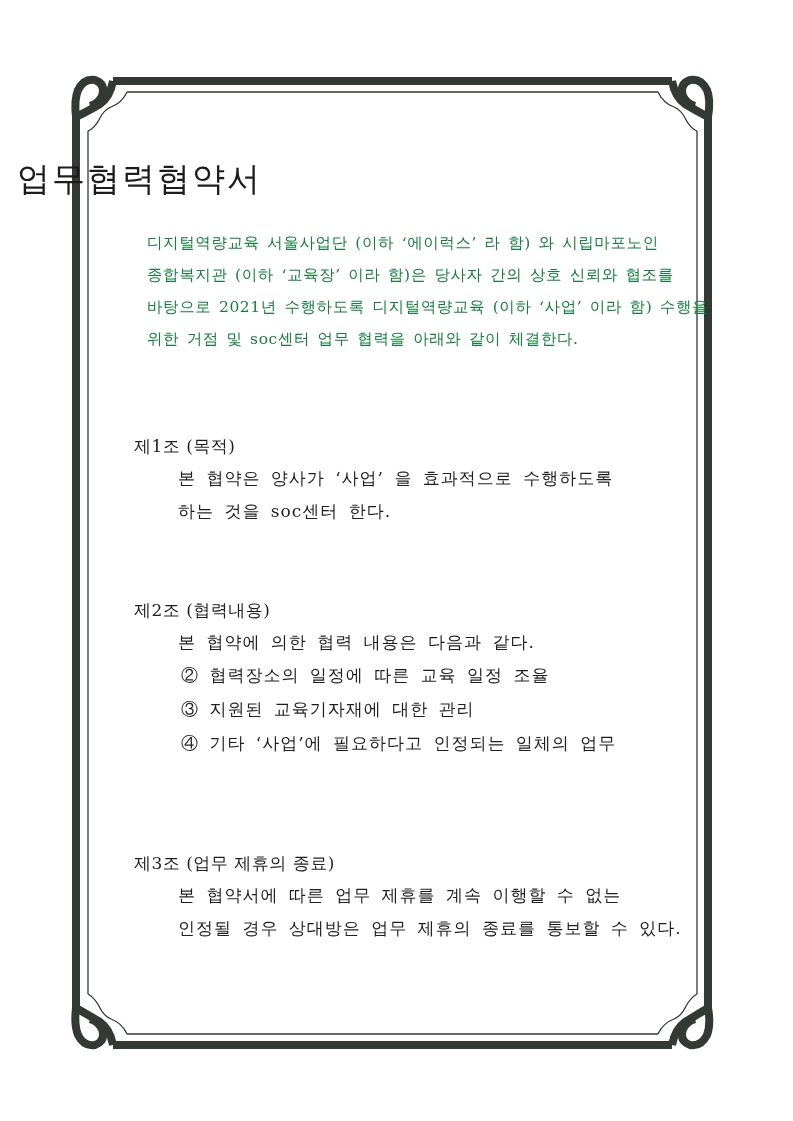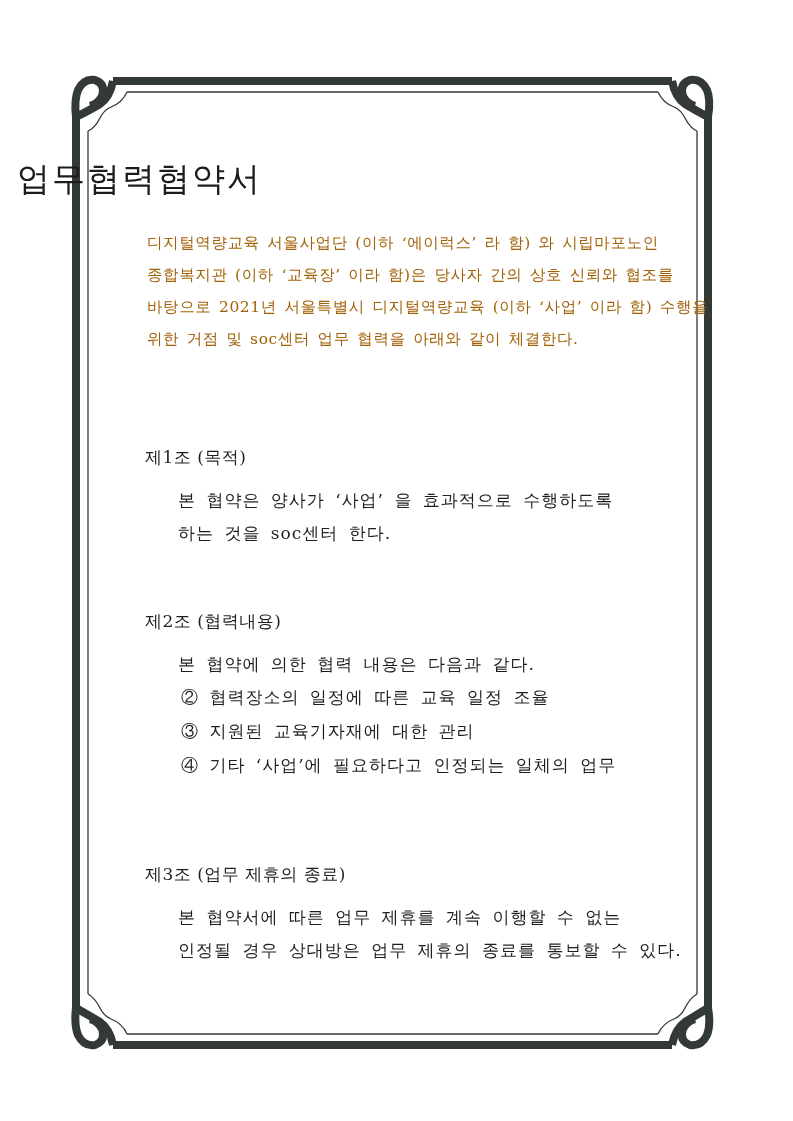--- a/index.html
+++ b/index.html
@@ -34,21 +34,21 @@
     color: #1c1c1c;
     font-weight: normal;
     margin: 17px;
   }
   .intro {
     position: absolute;
     left: 147px;
     top: 232px;
     width: 560px;
     font-size: 15.5px;
-    color: #a16207;
+    color: #15803d;
   }
   .intro .line {
     display: block;
     white-space: nowrap;
     height: 32px;
     line-height: 22px;
     letter-spacing: 0.6px;
     word-spacing: 2px;
   }
   .article {
@@ -57,21 +57,21 @@
     width: 560px;
     color: #1e1e1e;
   }
   .article .heading {
     display: block;
     font-size: 17px;
     line-height: 24px;
     height: 32px;
     white-space: nowrap;
     letter-spacing: 0.5px;
-    margin: 11px;
+    margin: 0;
     font-weight: normal;
   }
   .article .line {
     display: block;
     font-size: 17px;
     line-height: 24px;
     height: 33px;
     white-space: nowrap;
     letter-spacing: 1px;
     word-spacing: 4px;
@@ -126,21 +126,21 @@
       <path d="M708 1008 Q711 1025 707 1035 Q701 1047 690 1045 Q679 1041 683 1029 Q687 1021 695 1019"></path>
     </g>
   </g>
 </svg>
 
 <h1 class="title">업무협력협약서</h1>
 
 <div class="intro">
   <span class="line">디지털역량교육 서울사업단 (이하 ‘에이럭스’ 라 함) 와 시립마포노인</span>
   <span class="line">종합복지관 (이하 ‘교육장’ 이라 함)은 당사자 간의 상호 신뢰와 협조를</span>
-  <span class="line">바탕으로 2021년 서울특별시 디지털역량교육 (이하 ‘사업’ 이라 함) 수행을</span>
+  <span class="line">바탕으로 2021년 수행하도록 디지털역량교육 (이하 ‘사업’ 이라 함) 수행을</span>
   <span class="line">위한 거점 및 soc센터 업무 협력을 아래와 같이 체결한다.</span>
 </div>
 
 <section class="article" id="article1">
   <h2 class="heading">제1조 (목적)</h2>
   <span class="line">본 협약은 양사가 ‘사업’ 을 효과적으로 수행하도록</span>
   <span class="line">하는 것을 soc센터 한다.</span>
 </section>
 
 <section class="article" id="article2">

